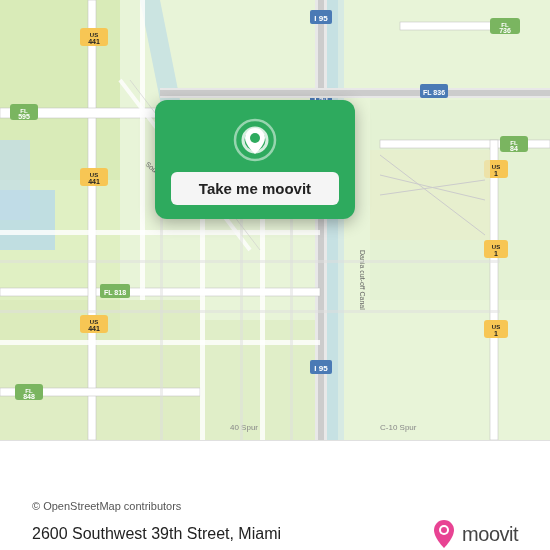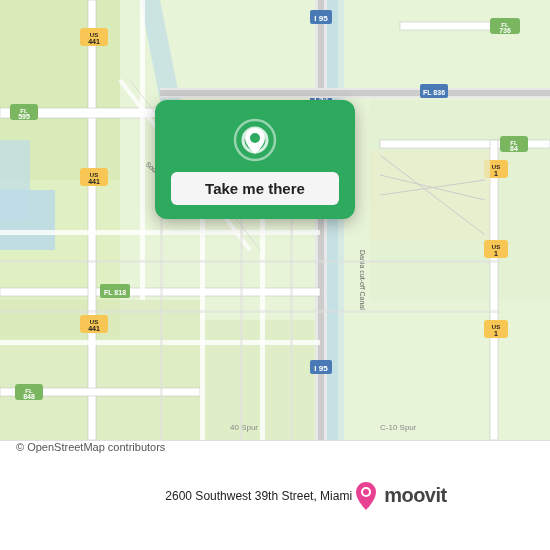--- a/index.html
+++ b/index.html
@@ -61,58 +61,58 @@
       width: 100%;
       text-align: center;
     }
 
     
     #bottom-bar {
       width: 550px;
       height: 110px;
       background: #fff;
       display: flex;
-      flex-direction: row;
-      justify-content: flex-start;
-      padding: 0 16px;
+      flex-direction: column;
+      justify-content: flex-end;
+      padding: 0 32px;
       border-top: 1px solid #e0e0e0;
     }
 
     #attribution {
       font-size: 11px;
       color: #555;
       margin-bottom: 6px;
     }
 
     #address-row {
       display: flex;
       align-items: center;
       justify-content: space-between;
     }
 
     #address-text {
-      font-size: 12px;
+      font-size: 16px;
       font-weight: 500;
       color: #222;
     }
 
     #moovit-logo {
       display: flex;
       align-items: center;
       gap: 4px;
     }
 
     #moovit-pin {
       width: 28px;
       height: 32px;
     }
 
     #moovit-name {
       font-size: 20px;
-      font-weight: 700;
+      font-weight: 400;
       color: #444;
       letter-spacing: -0.5px;
     }
   </style>
 </head>
 <body>
 
 <div id="map-container">
   <svg id="map-svg" viewBox="0 0 550 440" xmlns="http://www.w3.org/2000/svg">
 
@@ -226,21 +226,21 @@
     <rect x="290" y="200" width="3" height="240" fill="#ddd" opacity="0.5"></rect>
   </svg>
 
   <div id="popup">
     <svg id="popup-pin" viewBox="0 0 44 44" xmlns="http://www.w3.org/2000/svg">
       <circle cx="22" cy="22" r="20" fill="none" stroke="white" stroke-width="2.5" opacity="0.5"></circle>
       <circle cx="22" cy="22" r="12" fill="none" stroke="white" stroke-width="3" opacity="0.8"></circle>
       <path d="M22 10 C16 10 12 15 12 20 C12 27 22 36 22 36 C22 36 32 27 32 20 C32 15 28 10 22 10 Z" fill="white"></path>
       <circle cx="22" cy="20" r="5" fill="#2eaa5e"></circle>
     </svg>
-    <button id="popup-button">Take me there</button>
+    <button id="popup-button">Take me moovit</button>
   </div>
 </div>
 
 <div id="bottom-bar">
   <div id="attribution">© OpenStreetMap contributors</div>
   <div id="address-row">
     <span id="address-text">2600 Southwest 39th Street, Miami</span>
     <div id="moovit-logo">
       <svg id="moovit-pin" viewBox="0 0 28 32" xmlns="http://www.w3.org/2000/svg">
         <path d="M14 2 C8 2 4 7 4 12 C4 20 14 30 14 30 C14 30 24 20 24 12 C24 7 20 2 14 2 Z" fill="#e84393"></path>

